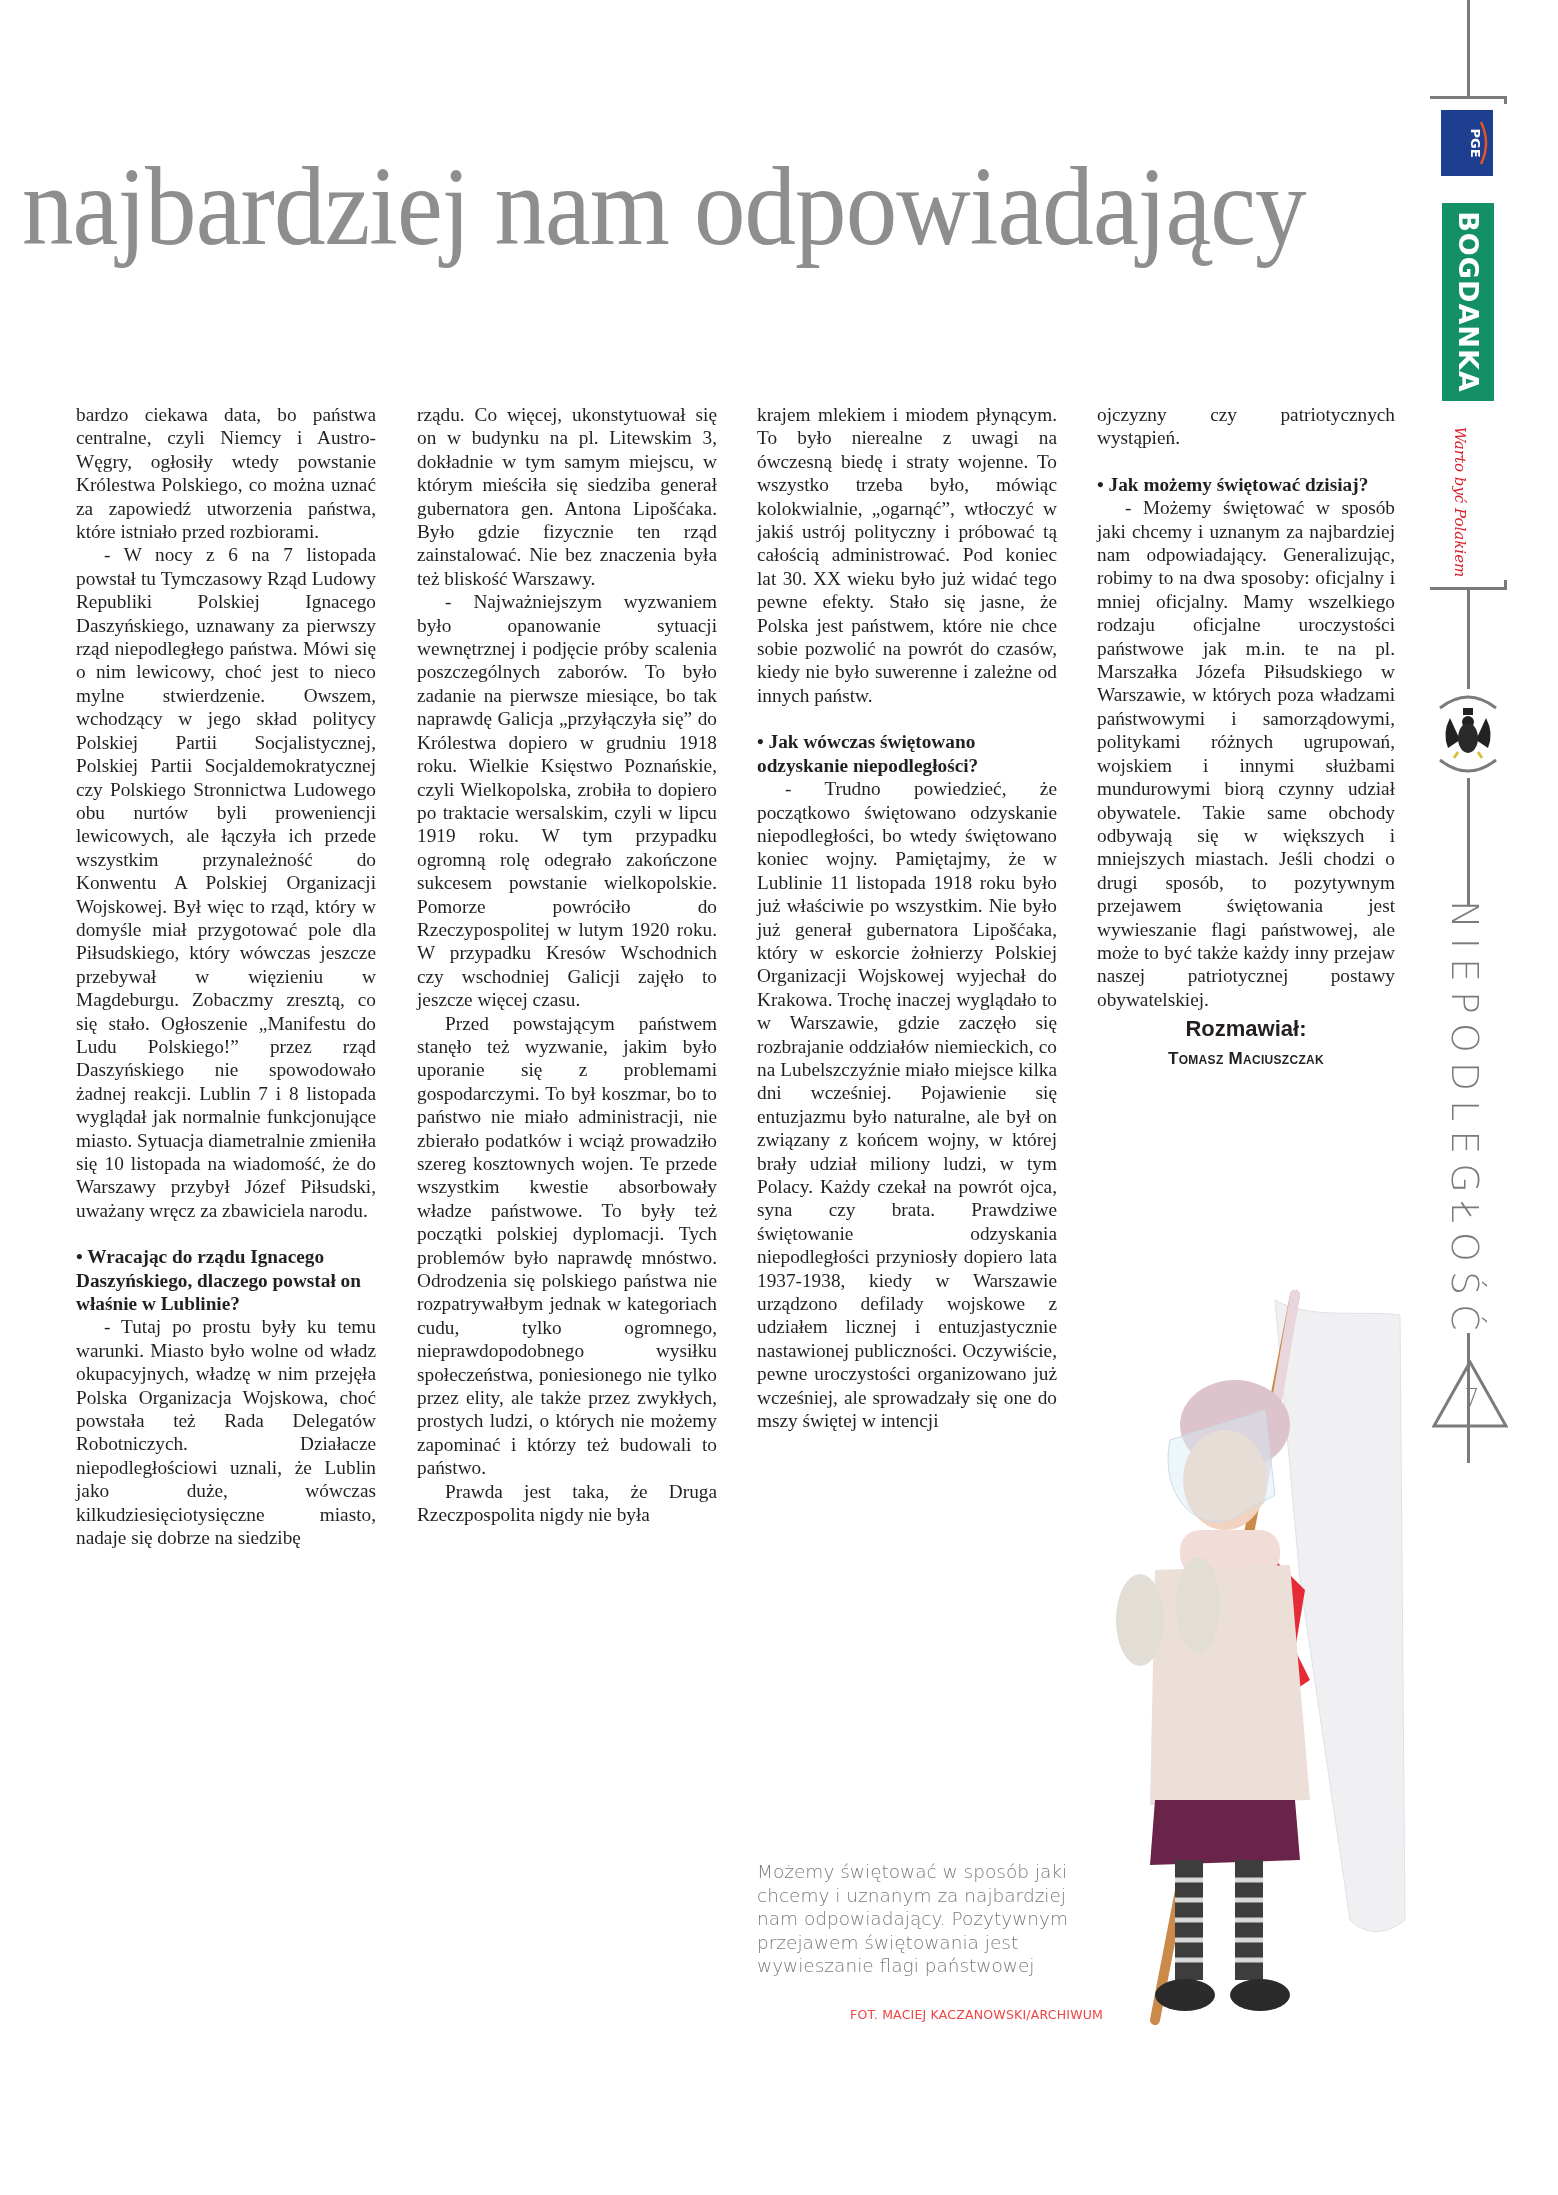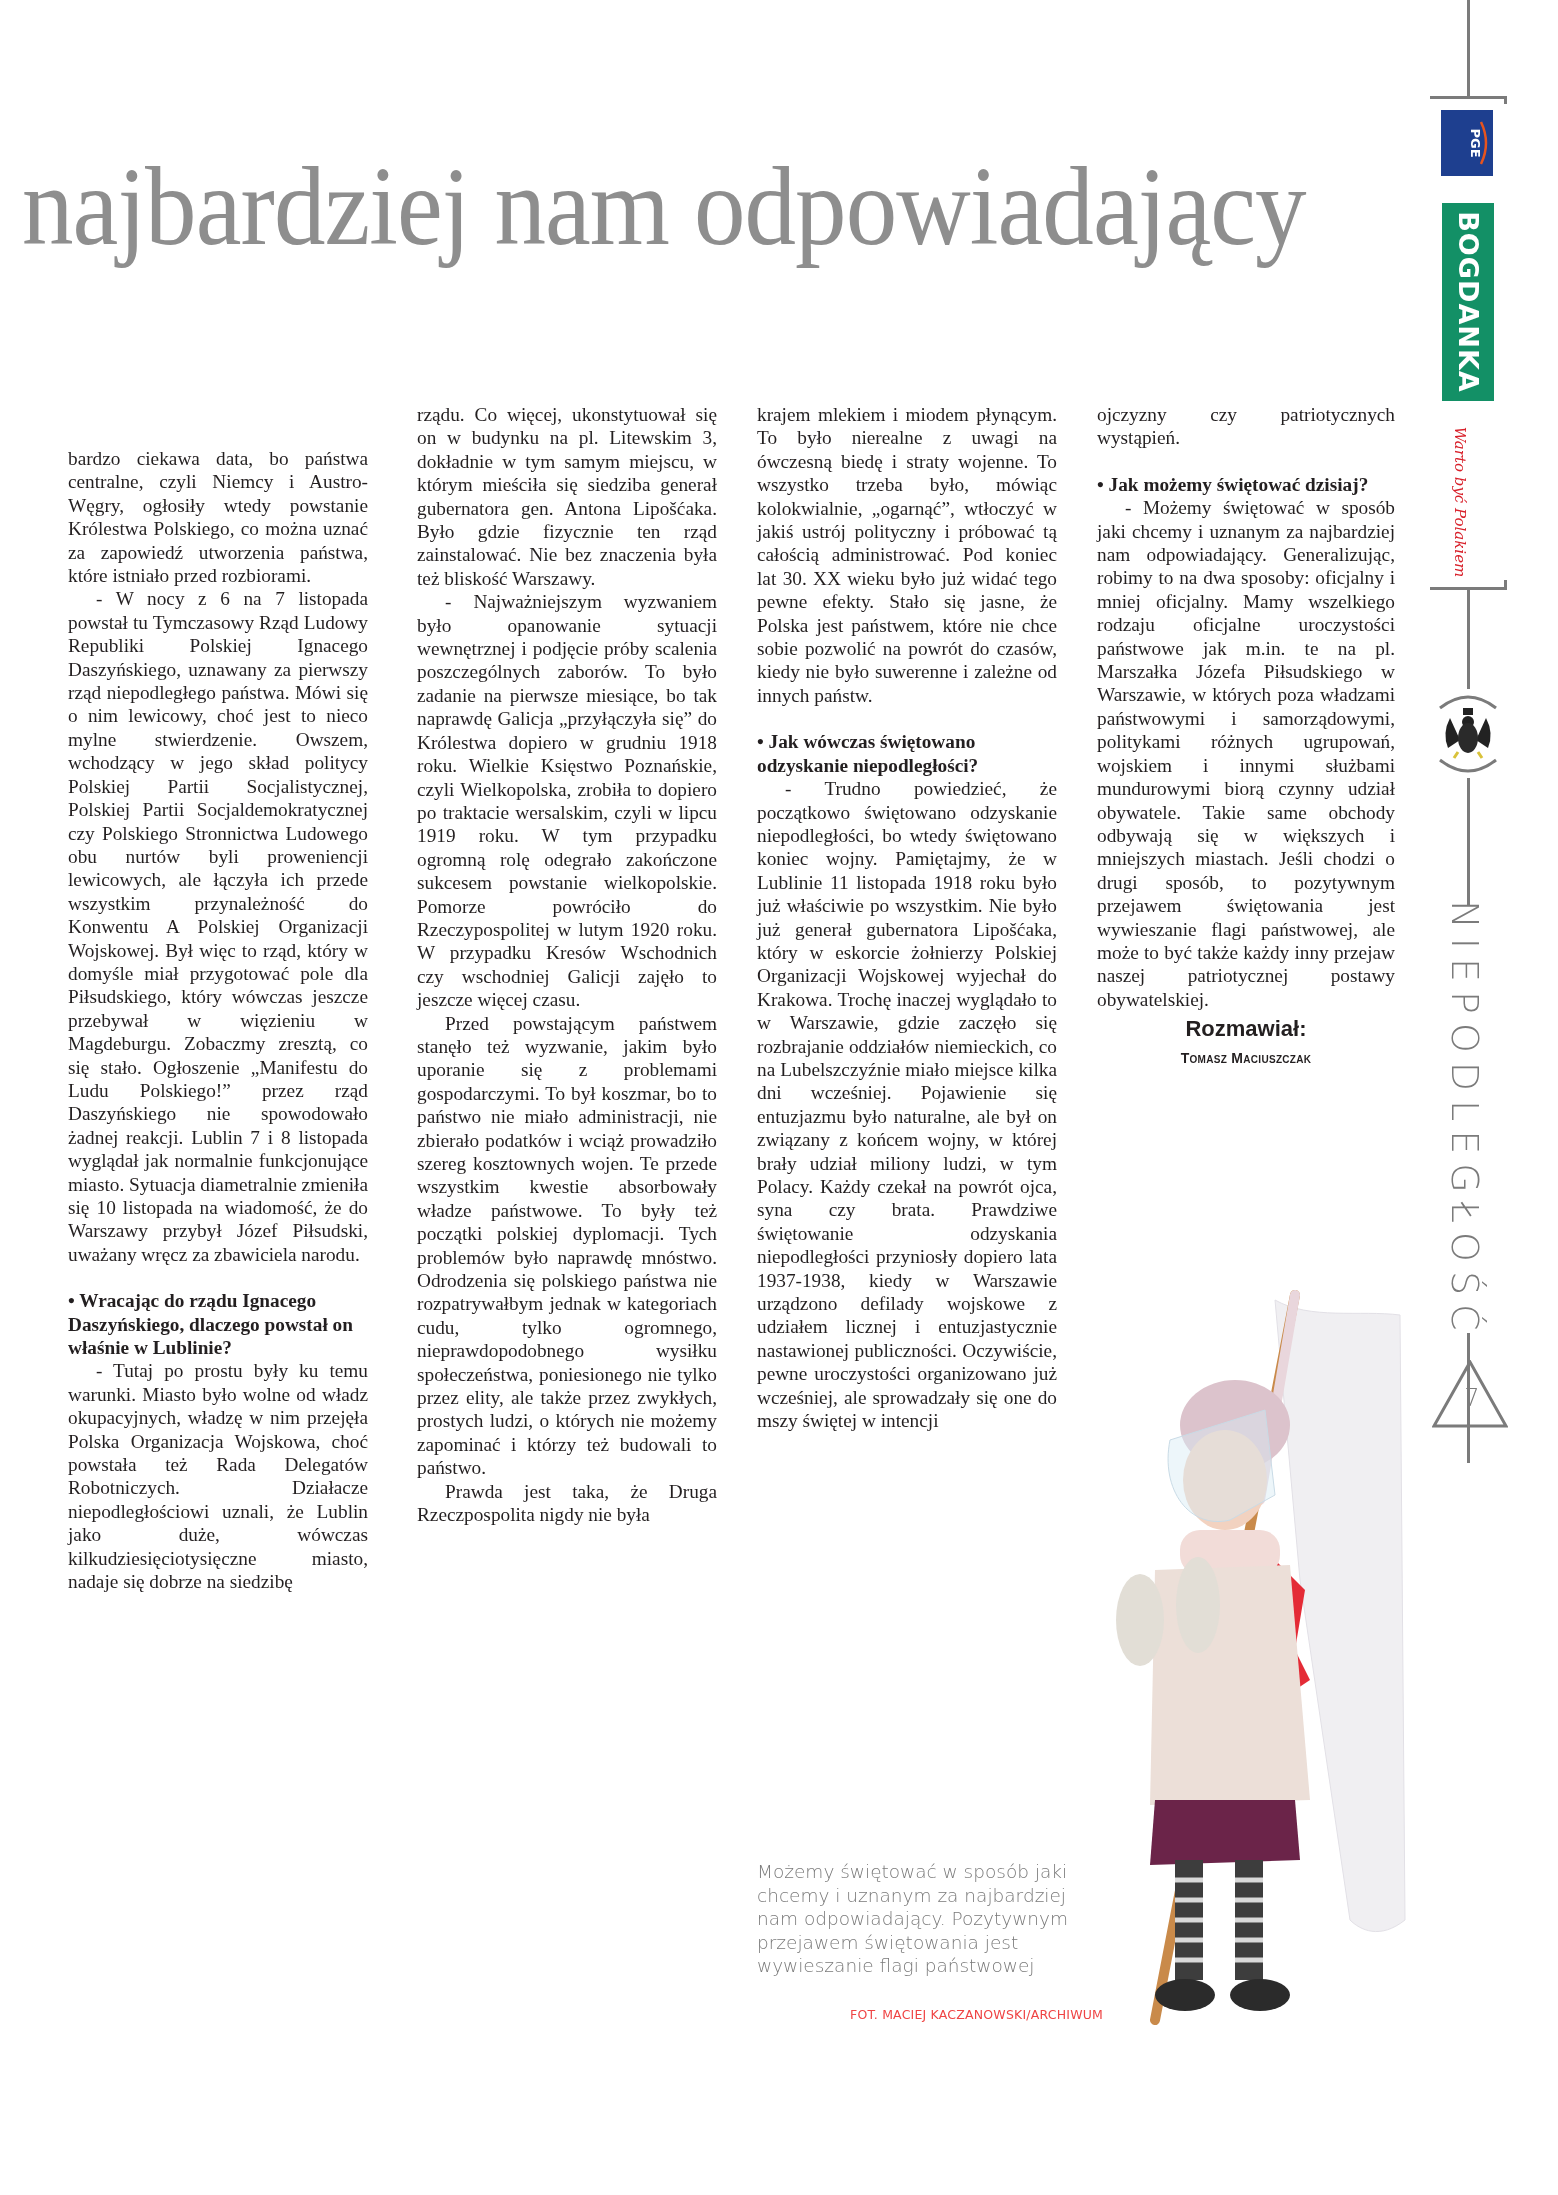--- a/index.html
+++ b/index.html
@@ -3,26 +3,26 @@
 <meta charset="utf-8">
 <style>
   html, body { margin:0; padding:0; background:#ffffff; }
   body { width:1558px; height:2195px; position:relative; overflow:hidden; font-family:"DejaVu Serif", serif; color:#231f20; }
   .title { position:absolute; left:22px; top:150px; font-family:"Liberation Serif", serif; font-size:112px; color:#8e8e8e; letter-spacing:-1px; white-space:nowrap; transform:scaleX(0.92); transform-origin:left top; line-height:1; }
   .col { position:absolute; top:403px; width:300px; font-size:19.3px; line-height:23.4px; text-align:justify; font-family:"Liberation Serif", serif; }
   .col p { margin:0; text-indent:0; }
   .col p.ind { text-indent:28px; }
   .col .q { font-weight:bold; text-align:left; margin-top:23px; font-family:"Liberation Serif", serif; }
   .col .q:first-child { margin-top:0; }
-  .c1 { left:68px;margin-top:44px; }
+  .c1 { left:76px; }
   .c2 { left:417px; }
   .c3 { left:757px; }
   .c4 { left:1097px; width:298px; }
   .sig1 { text-align:center; font-family:"Liberation Sans", sans-serif; font-weight:bold; font-size:22px; margin-top:6px; }
-  .sig2 { text-align:center; font-family:"Liberation Sans", sans-serif; font-weight:bold; font-size:14px; margin-top:6px; font-variant:small-caps; letter-spacing:0.3px; }
+  .sig2 { text-align:center; font-family:"Liberation Sans", sans-serif; font-weight:bold; font-size:17px; margin-top:6px; font-variant:small-caps; letter-spacing:0.3px; }
   .caption { position:absolute; left:757px; top:1860px; width:330px; font-family:"DejaVu Sans", sans-serif; font-size:18.5px; line-height:23.5px; color:#7a7a7a; font-weight:300; }
   .credit { position:absolute; left:850px; top:2007px; font-family:"DejaVu Sans", sans-serif; font-size:12.5px; color:#ef4444; letter-spacing:0.2px; }
   .photo { position:absolute; left:1060px; top:1280px; width:360px; height:750px; }
   .sidebar { position:absolute; left:1430px; top:0; width:128px; height:2195px; }
   .vline { position:absolute; background:#7b7b7b; width:3px; }
   .hline { position:absolute; background:#7b7b7b; height:3px; }
   .pge { position:absolute; left:1441px; top:110px; width:52px; height:66px; background:#1e3f8f; }
   .bogdanka { position:absolute; left:1442px; top:203px; width:52px; height:198px; background:#139066; color:#fff; font-family:"DejaVu Sans", sans-serif; font-weight:bold; font-size:27px; letter-spacing:1px; }
   .bogdanka span { position:absolute; left:50%; top:50%; transform:translate(-50%,-50%) rotate(90deg); white-space:nowrap; }
   .warto { position:absolute; left:1440px; top:432px; width:40px; height:140px; }

